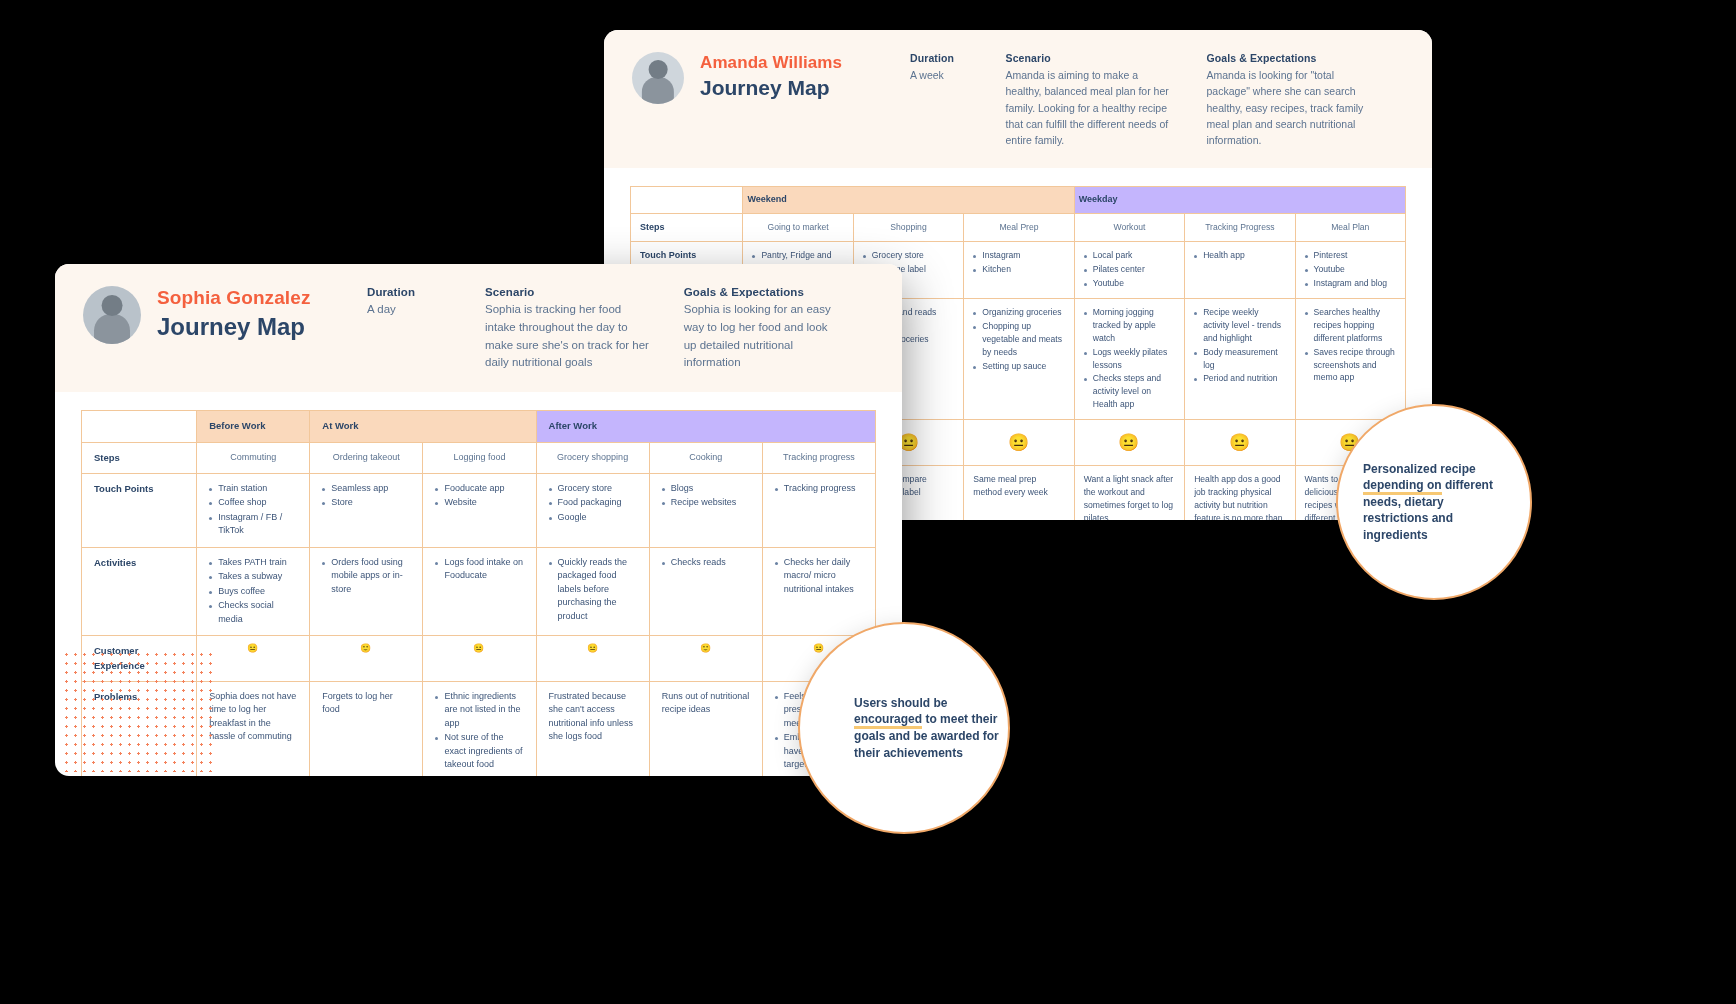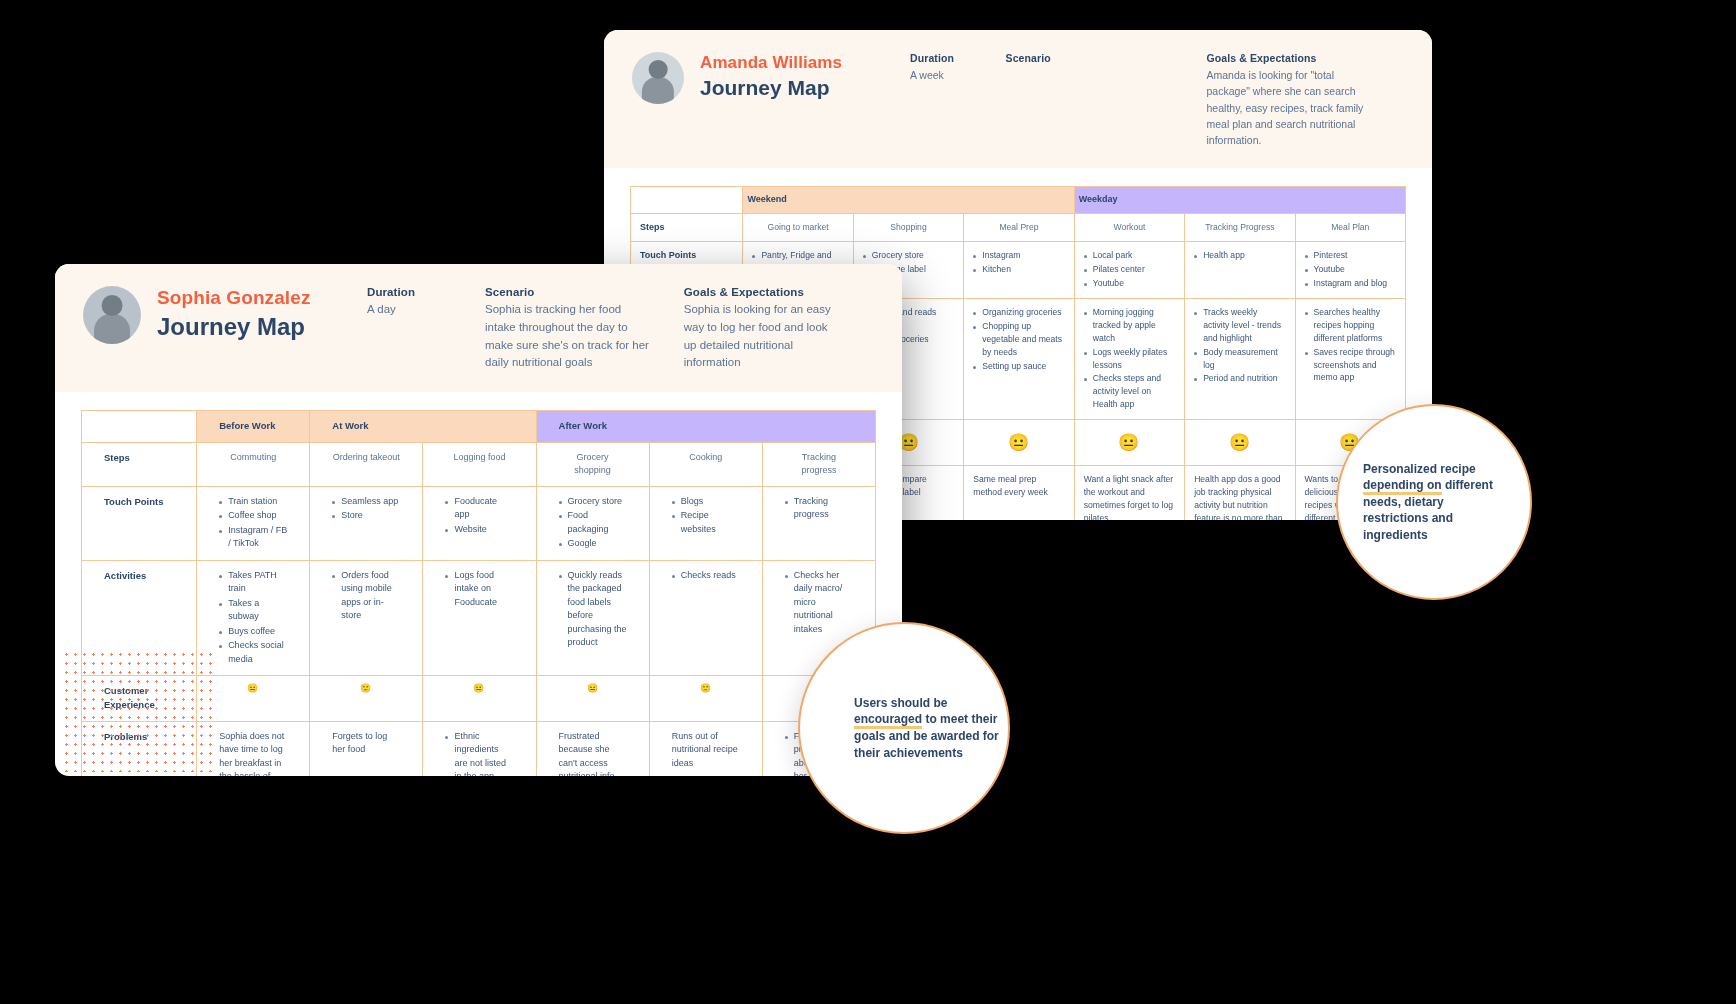--- a/index.html
+++ b/index.html
@@ -111,21 +111,21 @@
   td, th {
     border:1px solid #F2C79A;
     vertical-align:top;
     padding:7px 9px;
     color:#3D5578;
     font-size:8.6px;
     line-height:1.5;
     font-weight:normal;
     text-align:left;
   }
-  .sophia td, .sophia th { font-size:9px; padding:8px 22px; }
+  .sophia td, .sophia th { font-size:9px; padding:8px 12px; }
   .ph { background:#FAD9BC; font-weight:bold; text-align:left; color:#2C4668; font-size:9px; padding:6px 4px; }
   .ph.dark { background:#c4b5fd; }
   .ph.blank { background:#fff; border-left-color:#F2C79A; }
   .sophia .ph { font-size:9.5px; }
   .rh { font-weight:bold; color:#2C4668; font-size:9px; }
   .sophia .rh { font-size:9.5px; }
   .step { text-align:center; color:#5C7390; }
   ul { margin:0; padding:0; list-style:none; }
   li { position:relative; padding-left:9px; margin-bottom:1px; }
   li::before {
@@ -182,20 +182,21 @@
     <div class="name-block">
       <div class="persona-name">Amanda Williams</div>
       <div class="persona-title">Journey Map</div>
     </div>
     <div class="meta-col w-dur">
       <div class="meta-h">Duration</div>
       <div class="meta-b">A week</div>
     </div>
     <div class="meta-col w-scn">
       <div class="meta-h">Scenario</div>
+      <div class="meta-b">Amanda is aiming to make a healthy, balanced meal plan for her family. Looking for a healthy recipe that can fulfill the different needs of entire family.</div>
     </div>
     <div class="meta-col w-goal">
       <div class="meta-h">Goals &amp; Expectations</div>
       <div class="meta-b">Amanda is looking for "total package" where she can search healthy, easy recipes, track family meal plan and search nutritional information.</div>
     </div>
   </div>
   <div class="tbl-wrap">
     <table>
       <colgroup>
           <col style="width:14.5%">
@@ -280,21 +281,21 @@
             </td>
             <td>
               <ul>
                 <li>Morning jogging tracked by apple watch</li>
                 <li>Logs weekly pilates lessons</li>
                 <li>Checks steps and activity level on Health app</li>
               </ul>
             </td>
             <td>
               <ul>
-                <li>Tracks weekly activity level - trends and highlight</li>
+                <li>Recipe weekly activity level - trends and highlight</li>
                 <li>Body measurement log</li>
                 <li>Period and nutrition</li>
               </ul>
             </td>
             <td>
               <ul>
                 <li>Searches healthy recipes hopping different platforms</li>
                 <li>Saves recipe through screenshots and memo app</li>
               </ul>
             </td>

